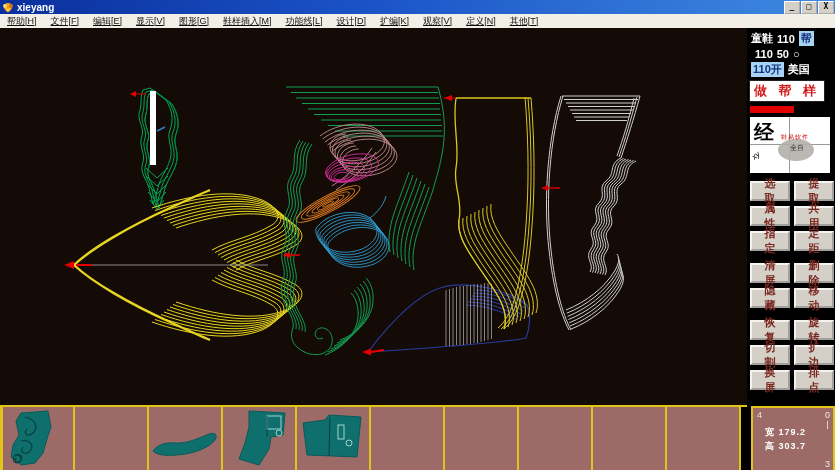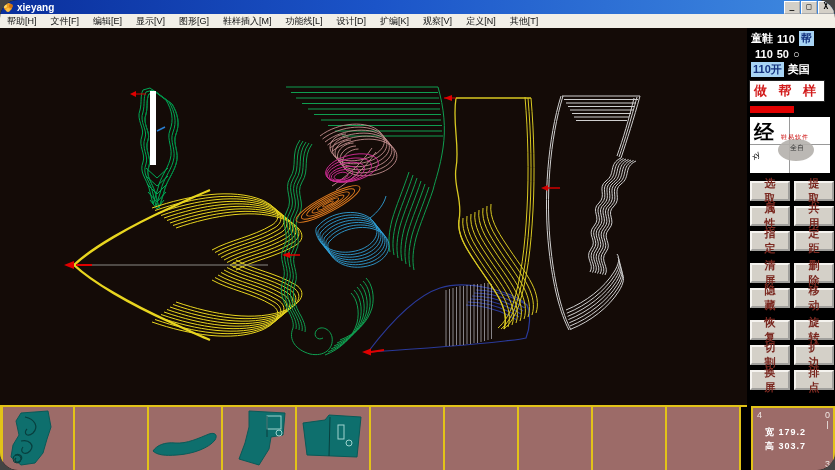--- a/index.html
+++ b/index.html
@@ -1,30 +1,30 @@
 <!DOCTYPE html>
 <html><head>
 <meta charset="utf-8">
 <style>
   html,body{margin:0;padding:0;background:#444;}
   .screen{position:relative;width:835px;height:470px;background:#000;overflow:hidden;
-          font-family:"Liberation Sans","DejaVu Sans",sans-serif;border-radius:18px;-webkit-font-smoothing:none;}
+          font-family:"Liberation Sans","DejaVu Sans",sans-serif;-webkit-font-smoothing:none;}
   
   .titlebar{position:absolute;left:0;top:0;width:835px;height:14px;
             background:linear-gradient(90deg,#0a2f9c 0%,#1b54c8 45%,#3f8ae0 100%);
             display:flex;align-items:center;color:#fff;font-size:10px;font-weight:bold;}
   .titlebar .app-ico{width:12px;height:11px;margin:0 3px 0 2px;}
   .win-controls{position:absolute;right:1px;top:1px;display:flex;gap:1px;}
   .win-btn{width:14px;height:11px;background:#d4d0c8;border:1px outset #fff;
            font-size:8px;line-height:9px;text-align:center;color:#000;font-weight:bold;
            font-family:"DejaVu Sans Mono",monospace;}
   
   .menubar{position:absolute;left:0;top:14px;width:835px;height:14px;background:#f2efe7;
            display:flex;align-items:center;font-size:9px;color:#111;white-space:nowrap;}
-  .menu-item{padding:0 7px;}
+  .menu-item{padding:0 7px;text-decoration:underline;}
   
   .canvas{position:absolute;left:0;top:28px;width:747px;height:377px;background:#140b07;}
   
   .sidebar{position:absolute;left:747px;top:28px;width:80px;height:442px;background:#000;
            color:#fff;font-size:11px;}
   .siderow{display:flex;align-items:center;gap:4px;padding:1px 2px 1px 4px;font-weight:bold;}
   .chip{background:#a8d4f4;color:#14327e;padding:0 2px;font-weight:bold;}
   .make-btn{margin:2px 2px 0 2px;height:20px;background:#fff;border:1px solid #222;
             color:#d21a1a;font-size:13px;font-weight:bold;display:flex;align-items:center;
             justify-content:center;letter-spacing:4px;cursor:pointer;}

